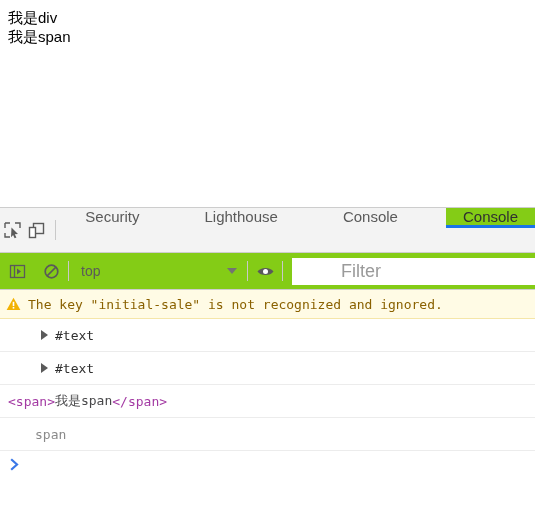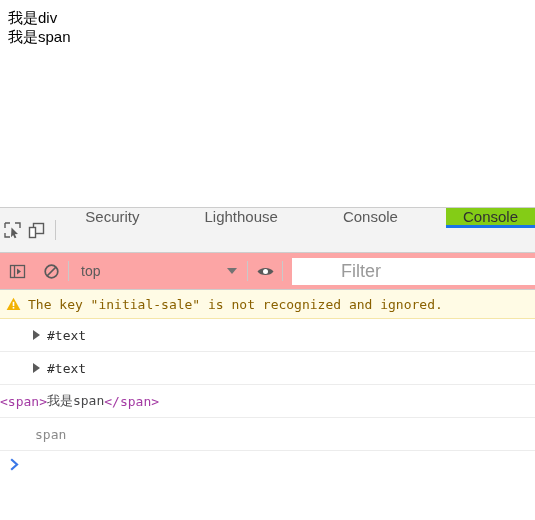--- a/index.html
+++ b/index.html
@@ -84,21 +84,21 @@
   }
   .tab.active {
     background: #84cc16;
     color: #303030;
     border-bottom: 3px solid #1a73e8;
   }
 
   
   .console-toolbar {
     height: 37px;
-    background: #fca5a5;
+    background: #84cc16;
     border-bottom: 1px solid #cdcdcd;
     display: flex;
     align-items: center;
     flex: 0 0 auto;
     box-sizing: border-box;
   }
   .ctb-icon {
     width: 34px;
     height: 37px;
     display: flex;
@@ -158,20 +158,21 @@
     overflow: hidden;
   }
   .msg-row {
     border-bottom: 1px solid #ececec;
     box-sizing: border-box;
     display: flex;
     align-items: center;
     font-family: "DejaVu Sans Mono", monospace;
     font-size: 13px;
     min-height: 33px;
+    padding-left: 8px;
     white-space: nowrap;
     overflow: hidden;
   }
   .msg-row.warning {
     background: #fffbe5;
     border-bottom: 1px solid #f5e6a8;
     color: #8a6100;
     min-height: 29px;
     padding-left: 6px;
   }

